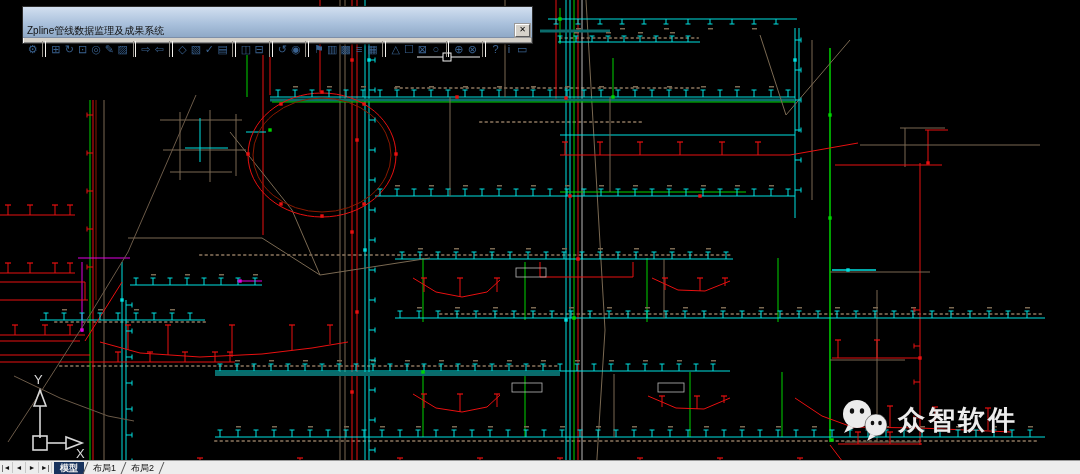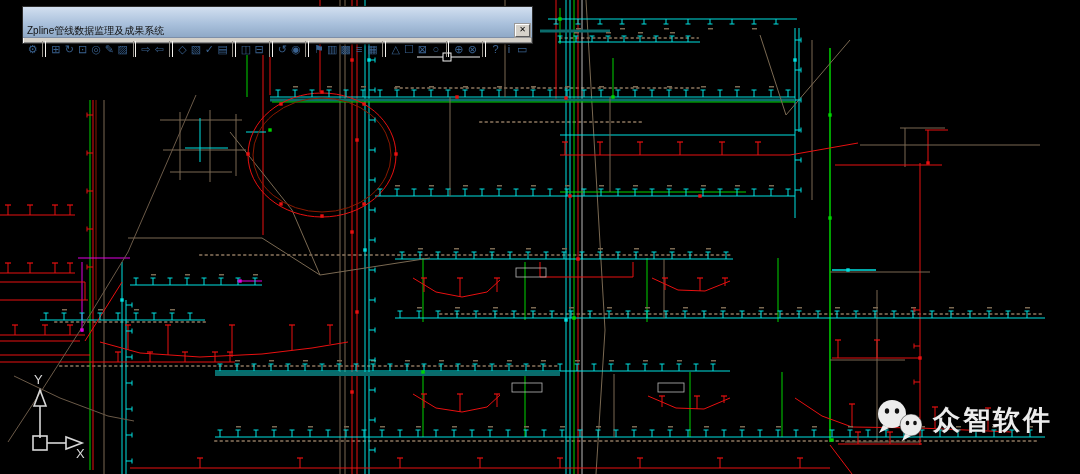--- a/index.html
+++ b/index.html
@@ -27,21 +27,21 @@
   .bottombar{position:absolute;left:0;bottom:0;width:1080px;height:13px;background:#ededed;
              border-top:1px solid #9b9b9b;z-index:9;display:flex;align-items:center;font-size:9px;}
   .navbtn{min-width:13px;height:11px;margin:0;padding:0 1px;font-size:7px;line-height:11px;text-align:center;
           color:#111;background:#ededed;border:0;border-right:1px solid #c7c7c7;cursor:default;}
   .tabstrip{display:flex;align-items:stretch;height:12px;margin-left:2px;}
   .tab{padding:0 6px;line-height:12px;color:#111;position:relative;cursor:default;}
   .tab.sel{background:#18335e;color:#f2f2f2;font-weight:bold;}
   .tabdiv{width:1px;background:#555;transform:skewX(-22deg);margin:0 1px;}
 
   
-  .watermark{position:absolute;left:875px;top:398px;display:flex;align-items:center;z-index:8;justify-content:center;}
+  .watermark{position:absolute;left:840px;top:398px;display:flex;align-items:center;z-index:8;justify-content:center;}
   .watermark .wm-text{color:#ececec;font-size:27px;font-weight:bold;letter-spacing:3px;margin-left:8px;
                       text-shadow:0 0 1px #000;}
 
   .ucs{position:absolute;left:6px;top:368px;z-index:5;}
 </style>
 </head>
 <body>
 
 <div class="stage">
 
@@ -999,20 +999,31 @@
         <span class="tsep"></span>
         <button class="tbtn">⊕</button>
         <button class="tbtn">⊗</button>
         <span class="tsep"></span>
         <button class="tbtn">?</button>
         <button class="tbtn">i</button>
         <button class="tbtn">▭</button>
       </div>
   </div>
 
+  <div class="bottombar">
+    <span id="navbtns"><button class="navbtn">|◄</button><button class="navbtn">◄</button><button class="navbtn">►</button><button class="navbtn">►|</button></span>
+    <span class="tabstrip" id="tabstrip">
+        <span class="tab sel">模型</span>
+        <span class="tabdiv"></span>
+        <span class="tab">布局1</span>
+        <span class="tabdiv"></span>
+        <span class="tab">布局2</span>
+        <span class="tabdiv"></span>
+      </span>
+  </div>
 
   <div class="watermark">
     <svg width="50" height="44">
       <circle cx="17" cy="16" r="14" fill="#ececec"></circle>
       <polygon points="8,27 4,35 14,30" fill="#ececec"></polygon>
       <ellipse cx="12" cy="13" rx="2.2" ry="2.8" fill="#111"></ellipse>
       <ellipse cx="22" cy="13" rx="2.2" ry="2.8" fill="#111"></ellipse>
       <circle cx="36" cy="27" r="11" fill="#ececec" stroke="#111" stroke-width="0.5"></circle>
       <polygon points="30,36 27,43 36,38" fill="#ececec"></polygon>
       <ellipse cx="32.5" cy="25" rx="1.8" ry="2.3" fill="#111"></ellipse>

